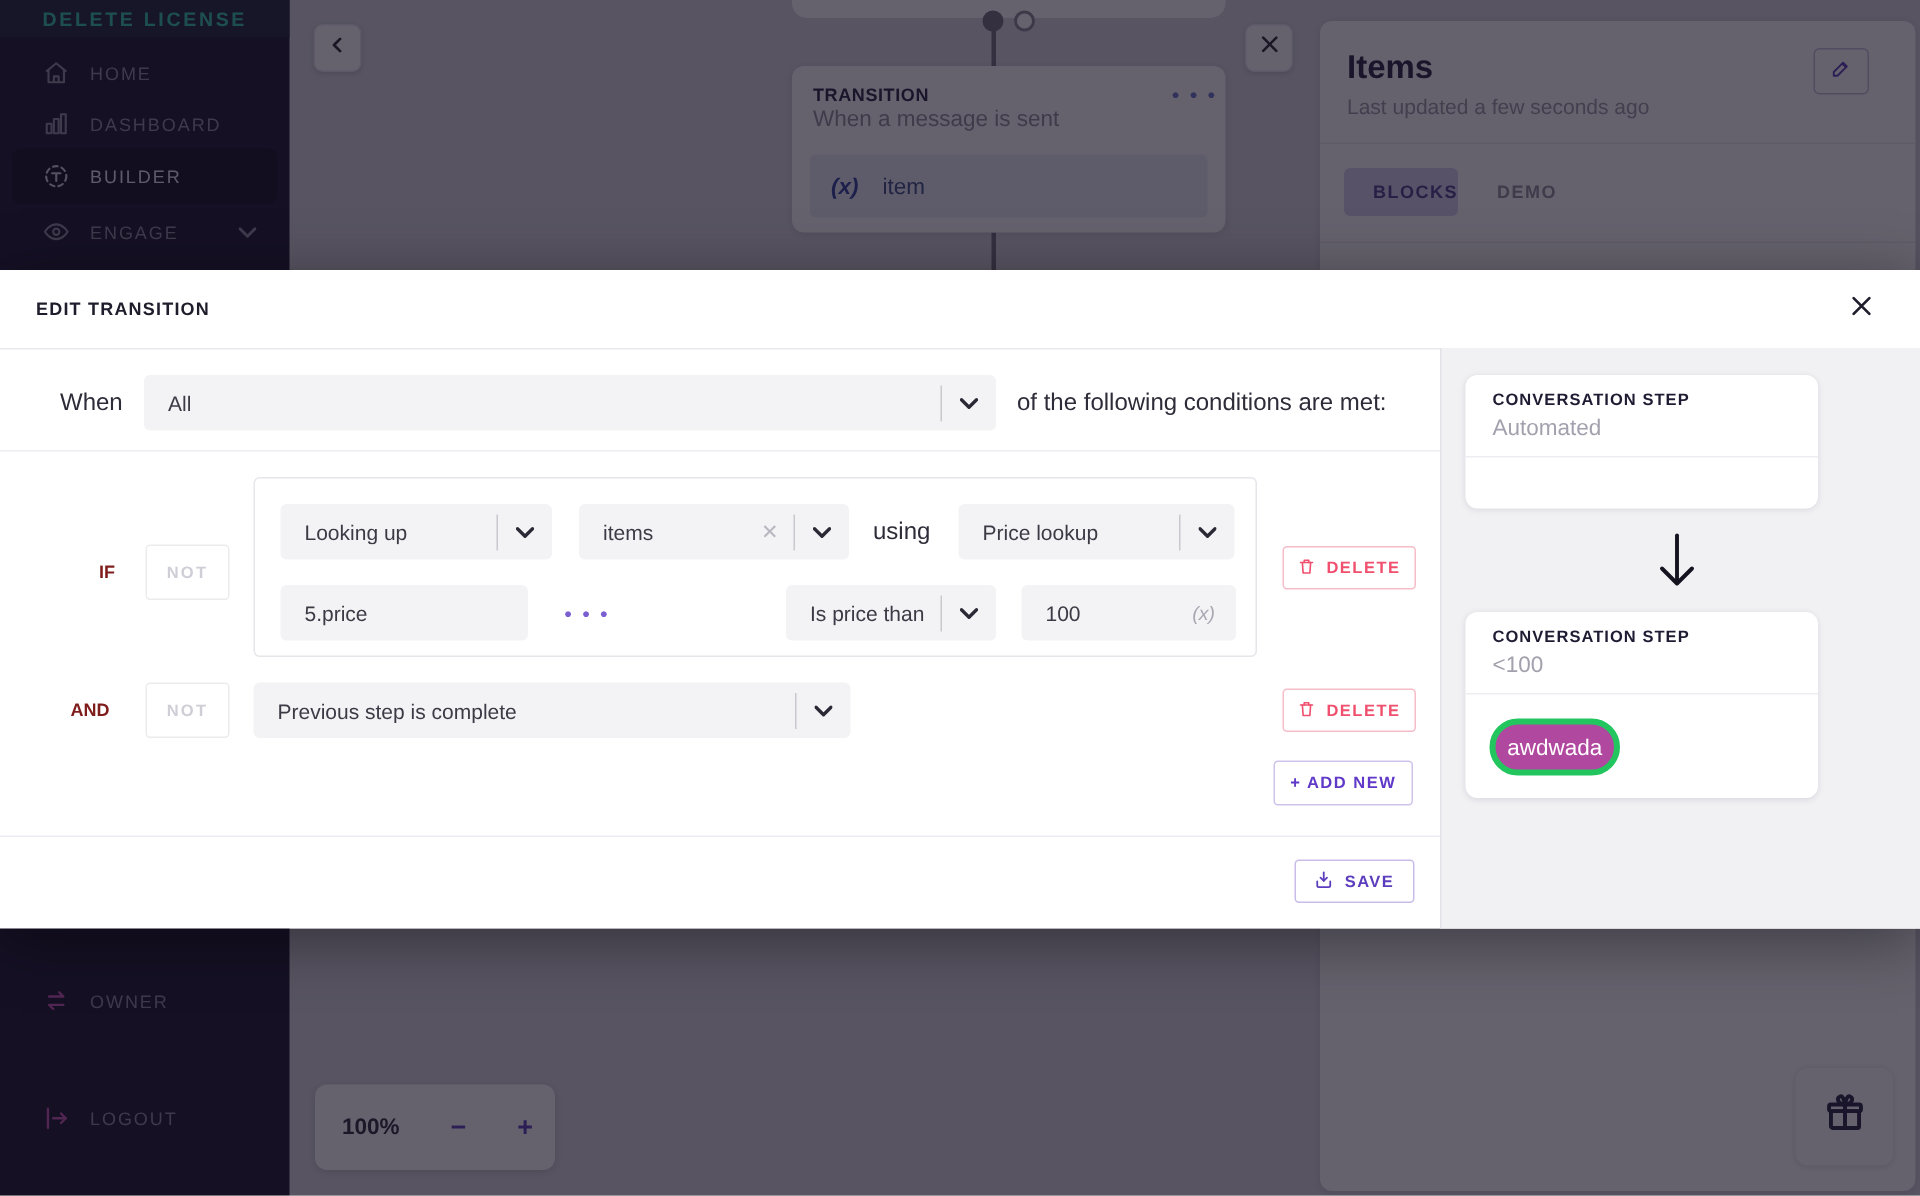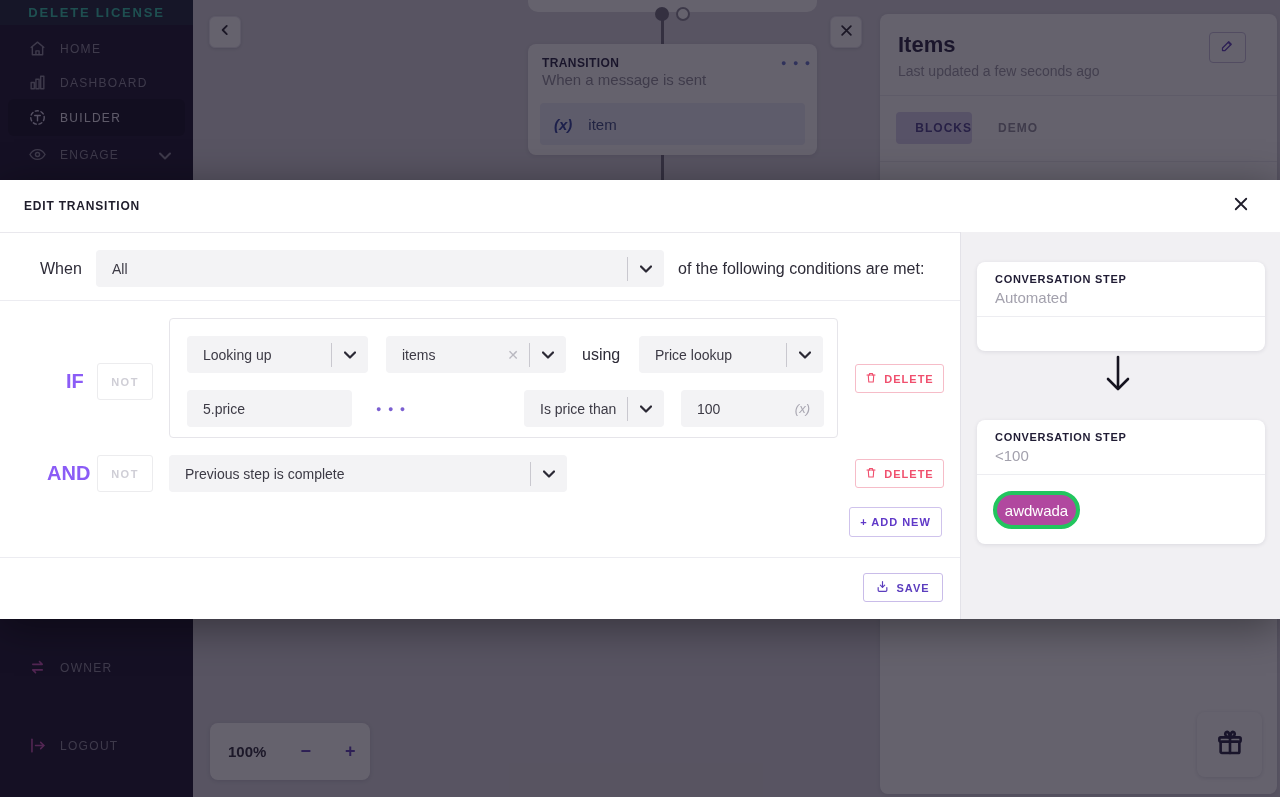--- a/index.html
+++ b/index.html
@@ -51,42 +51,42 @@
   
   .dim { left:0; width:1280px; background:rgba(21,16,33,.66); z-index:5; }
 
   
   .modal { left:0; top:180px; width:1280px; height:439px; background:#fff; z-index:10; box-shadow:0 8px 40px rgba(0,0,0,.4); }
   .m-title { left:24px; top:0; height:52px; line-height:52px; font-size:12px; font-weight:700; letter-spacing:.8px; color:#1f1d2b; }
   .m-close { left:1226px; top:11px; width:30px; height:30px; display:flex; align-items:center; justify-content:center; cursor:pointer; color:#1f1d2b; }
   .m-hdiv { left:0; top:52px; width:1280px; height:1px; background:#e9e8ed; }
   .m-div { height:1px; background:#ececf1; left:0; width:960px; }
   .m-text { font-size:16px; color:#2e2c38; }
-  .m-label { font-size:20px; font-weight:700; color:#8b5cf6; }
+  .m-label { font-size:12px; font-weight:700; color:#7f1d1d; }
 
   .sel { background:#f3f3f5; border-radius:4px; height:37px; display:flex; align-items:center; cursor:pointer; }
   .sel .val { flex:1; padding-left:16px; font-size:14px; color:#3c3a45; white-space:nowrap; overflow:hidden; }
   .sel .clear { color:#b9b8c0; font-size:14px; padding:0 10px; cursor:pointer; }
   .sel .sep { width:1px; height:24px; background:#c9c8cf; }
   .sel .chevbox { width:36px; display:flex; align-items:center; justify-content:center; }
   .inp { background:#f3f3f5; border-radius:4px; height:37px; display:flex; align-items:center; }
   .inp .val { flex:1; padding-left:16px; font-size:14px; color:#3c3a45; }
   .inp .varhint { font-style:italic; font-size:13px; color:#a9a7b2; padding-right:14px; }
 
   .not-btn { width:56px; height:37px; background:#fff; border:1px solid #ececee; border-radius:3px; font-size:11px; font-weight:700; letter-spacing:1.5px; color:#cfced6; display:flex; align-items:center; justify-content:center; cursor:pointer; }
   .group-box { left:169px; top:138px; width:669px; height:120px; border:1px solid #e6e5ea; border-radius:4px; background:#fff; }
   .dots-menu { color:#7b5fd1; font-size:9px; font-weight:700; letter-spacing:2px; cursor:pointer; }
 
   .btn-outline { display:flex; align-items:center; justify-content:center; gap:7px; background:#fff; border-radius:3px; font-size:11px; font-weight:700; letter-spacing:1px; cursor:pointer; }
   .btn-delete { width:89px; height:29px; border:1px solid #f6bcc8; color:#f0506e; }
   .btn-addnew { width:93px; height:30px; border:1px solid #cfc3ec; color:#6039c8; }
   .btn-save { width:80px; height:29px; border:1px solid #c9bce9; color:#5b3dbe; }
 
   .right-panel { left:960px; top:52px; width:320px; height:387px; background:#f1f0f3; border-left:1px solid #e3e2e8; }
-  .p-card { left:16px; width:288px; background:#fff; border-radius:8px; box-shadow:0 1px 4px rgba(30,25,60,.10);margin-top:12px; }
+  .p-card { left:16px; width:235px; background:#fff; border-radius:8px; box-shadow:0 1px 4px rgba(30,25,60,.10); }
   .p-card .sec1 { border-bottom:1px solid #ededf1; padding:11px 18px 10px 18px; }
   .p-card .ptitle { font-size:11px; font-weight:800; letter-spacing:.7px; color:#1f1b33; }
   .p-card .psub { font-size:15px; color:#a3a1ad; margin-top:4px; }
   .pill-btn { position:absolute; left:16px; top:71px; width:87px; height:38px; background:#b1489f; border:4px solid #22c55e; border-radius:19px; color:#fff; font-size:15px; display:flex; align-items:center; justify-content:center; cursor:pointer; }
 </style>
 </head>
 <body>
 
 <div class="screen">
 

